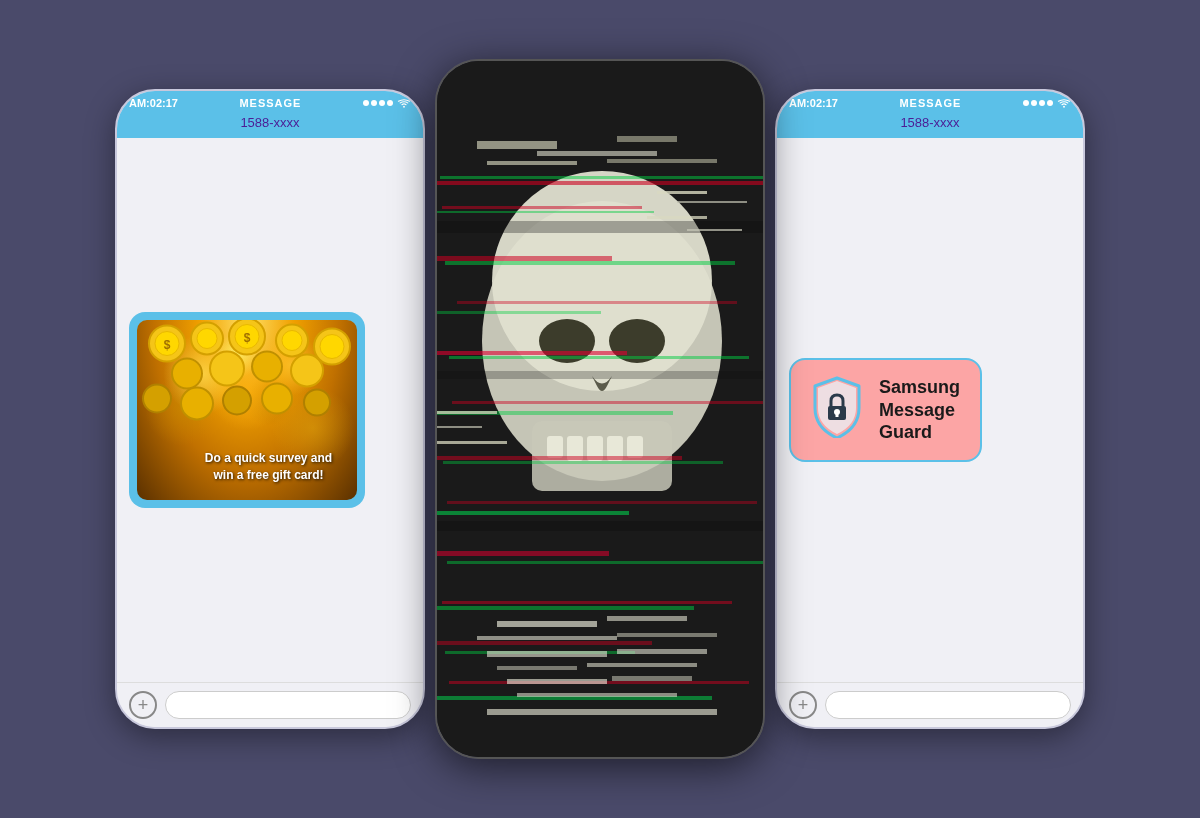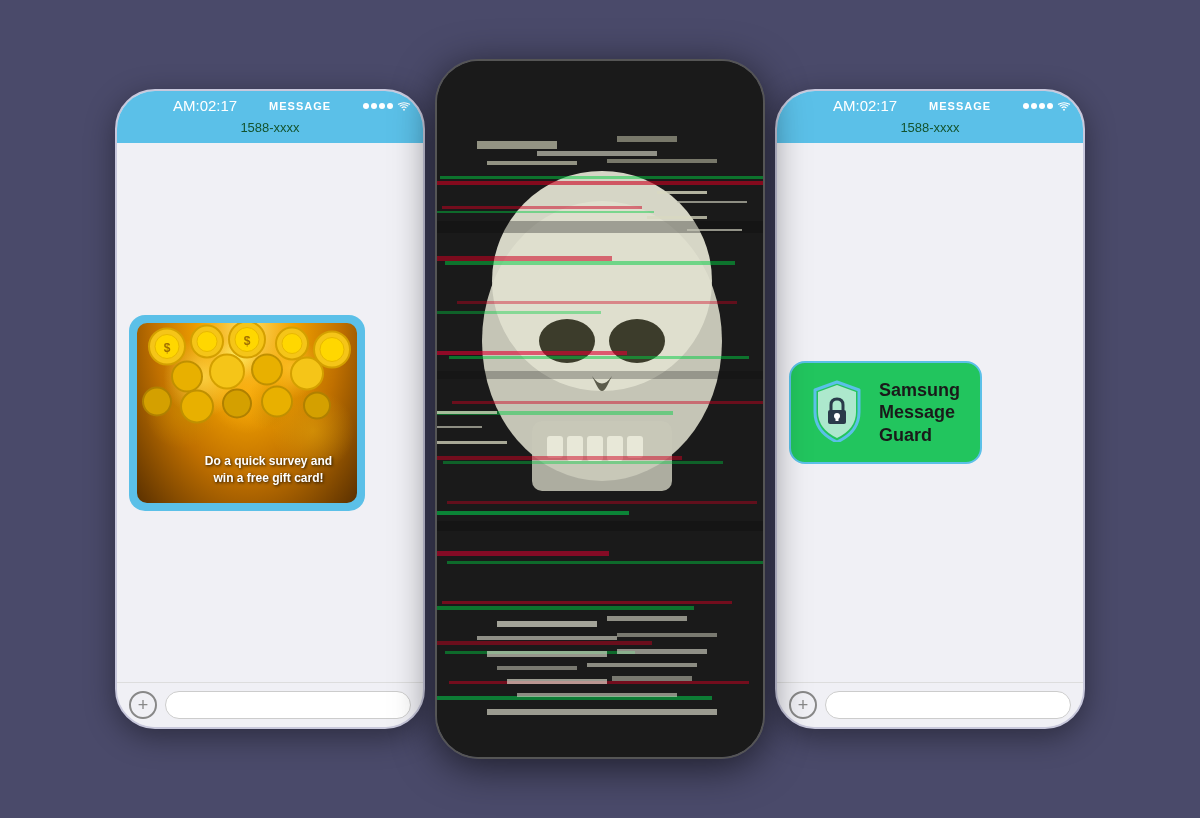--- a/index.html
+++ b/index.html
@@ -45,23 +45,22 @@
     .status-bar {
       background: #5bc0e8;
       padding: 6px 12px 4px 12px;
       display: flex;
       justify-content: space-between;
       align-items: center;
     }
 
     .status-left {
       color: white;
-      font-size: 15px;
-      font-weight: normal;
-      margin-left: 44px;
+      font-size: 11px;
+      font-weight: bold;
     }
 
     .status-center {
       color: white;
       font-size: 11px;
       font-weight: bold;
       letter-spacing: 1px;
     }
 
     .status-right {
@@ -97,21 +96,21 @@
     .wifi-icon svg {
       width: 16px;
       height: 12px;
     }
 
     
     .phone-number-bar {
       background: #5bc0e8;
       padding: 2px 12px 8px 12px;
       text-align: center;
-      color: #14532d;
+      color: #4c1d95;
       font-size: 13px;
       font-weight: 500;
     }
 
     
     .message-area {
       flex: 1;
       background: #f0f0f5;
       padding: 12px;
       display: flex;
@@ -224,26 +223,26 @@
     .glitch-screen {
       width: 100%;
       height: 100%;
       background: #1a1a1a;
       position: relative;
       overflow: hidden;
     }
 
     
     .smg-bubble {
-      background: #22c55e;
+      background: #fca5a5;
       border: 2.5px solid #5bc0e8;
       border-radius: 16px;
       padding: 16px 20px;
       display: flex;
-      align-items: flex-end;
+      align-items: flex-start;
       gap: 16px;
       max-width: 240px;
     }
 
     .shield-icon-wrap {
       flex-shrink: 0;
     }
 
     .shield-svg {
       width: 52px;

